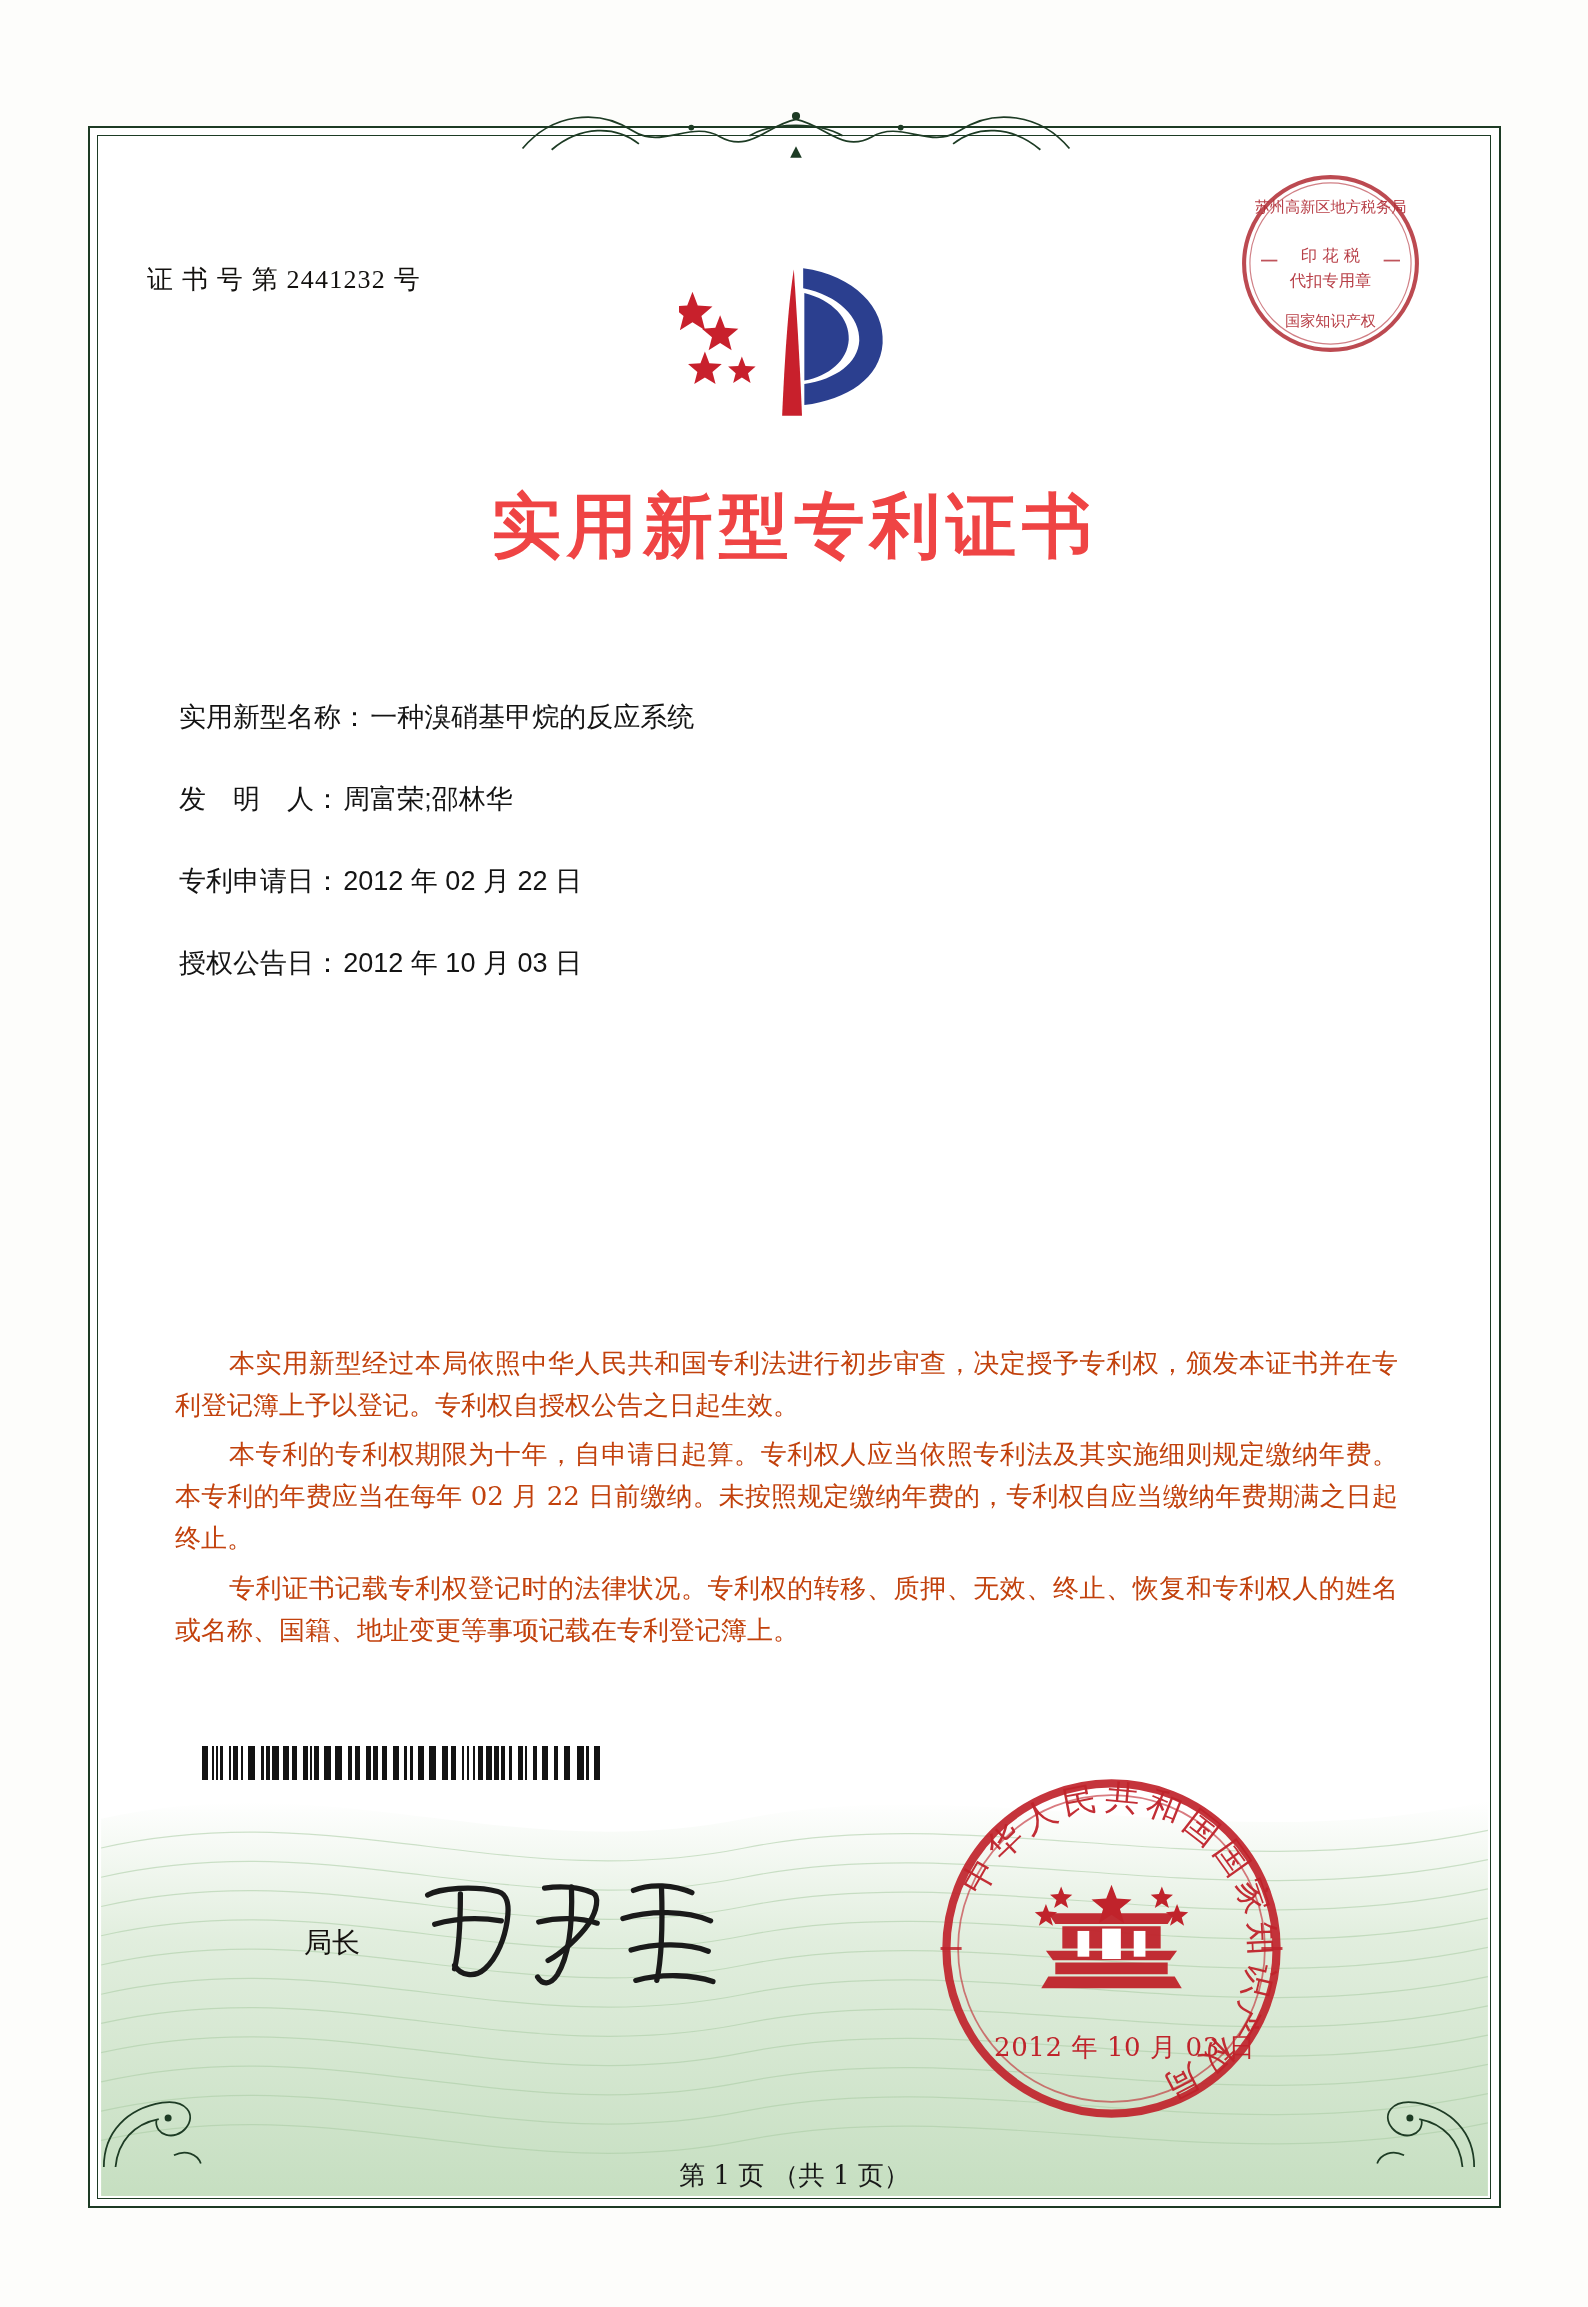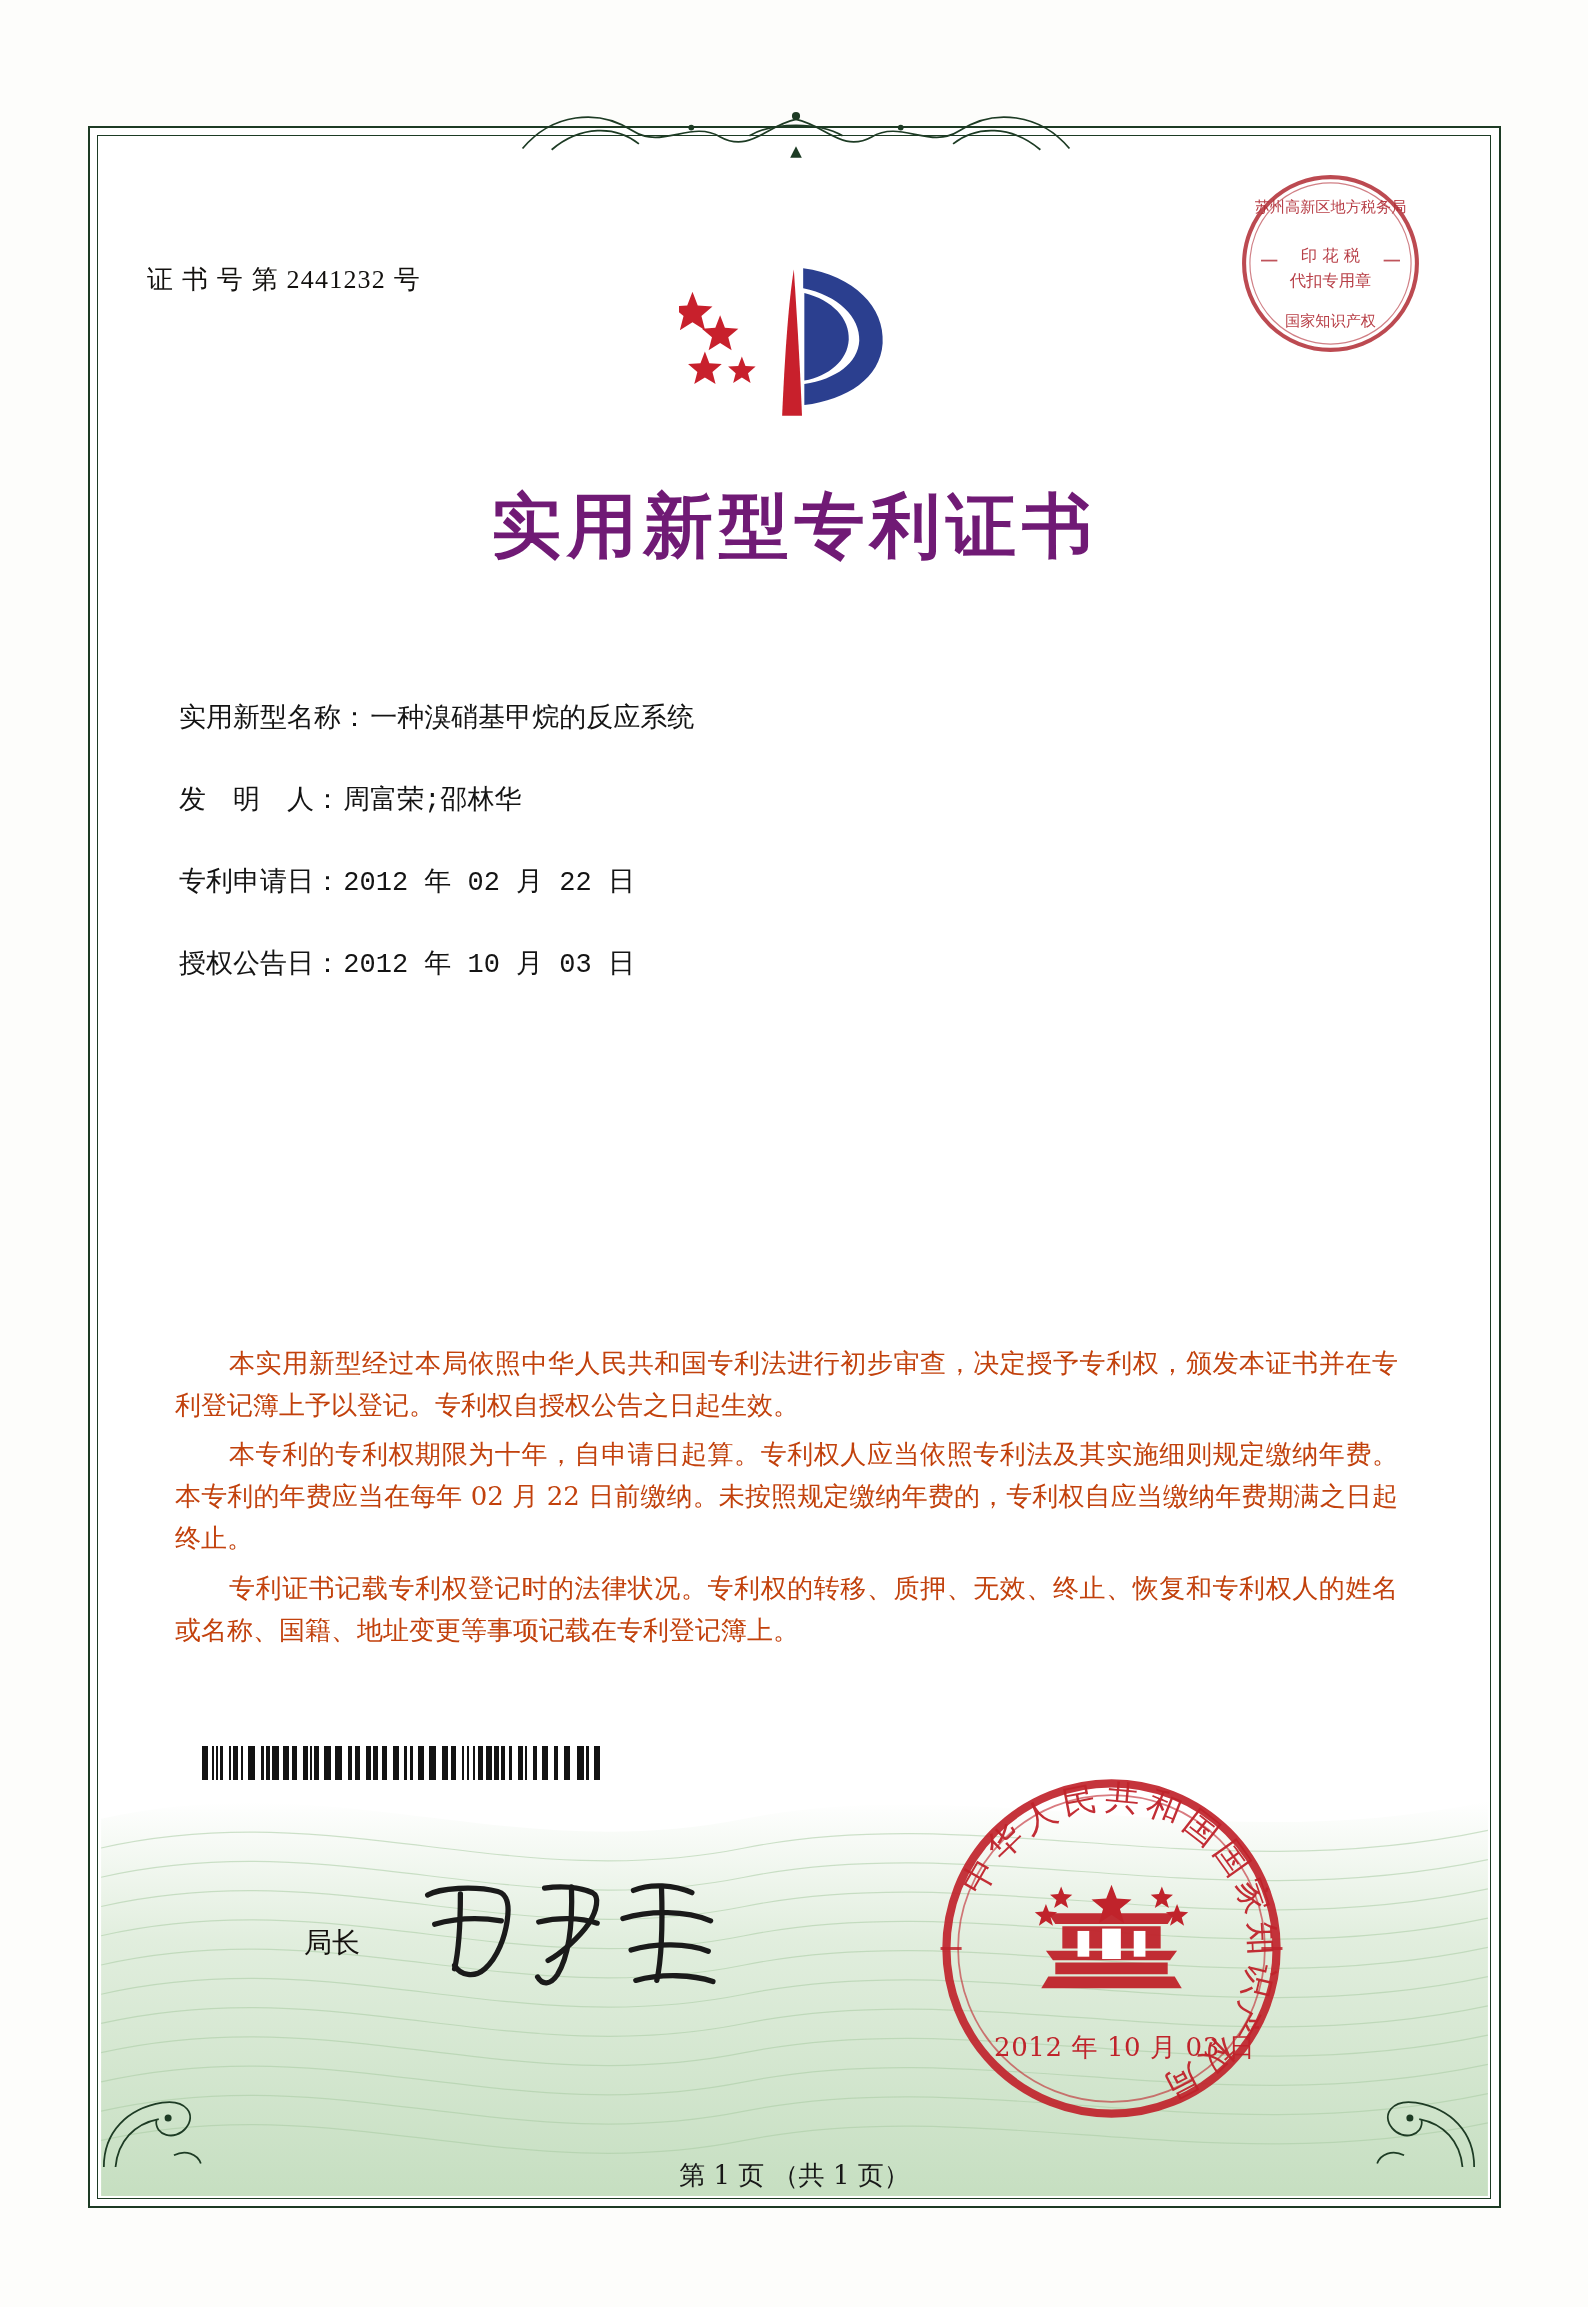--- a/index.html
+++ b/index.html
@@ -104,21 +104,21 @@
 
   
   .doc-title {
     position: absolute;
     left: 0; right: 0;
     top: 480px;
     text-align: center;
     font-size: 70px;
     font-weight: bold;
     letter-spacing: 5.8px;
-    color: #701a75;
+    color: #ef4444;
     font-family: "DejaVu Serif", "Liberation Serif", serif;
   }
 
   
   .fields {
     position: absolute;
     left: 179px;
     top: 699px;
     width: 1228px;
   }
@@ -127,21 +127,21 @@
     align-items: baseline;
     margin-bottom: 46px;
     font-size: 27px;
     color: #141414;
     white-space: nowrap;
   }
   .field-label {
     font-family: "DejaVu Serif", "Liberation Serif", serif;
   }
   .field-value {
-    font-family: Liberation Mono, monospace;
+    font-family: Liberation Sans, sans-serif;
     margin-left: 2.3px;
     text-align: right;
   }
 
   
   .paras {
     position: absolute;
     left: 175px;
     top: 1342px;
     width: 1223px;

